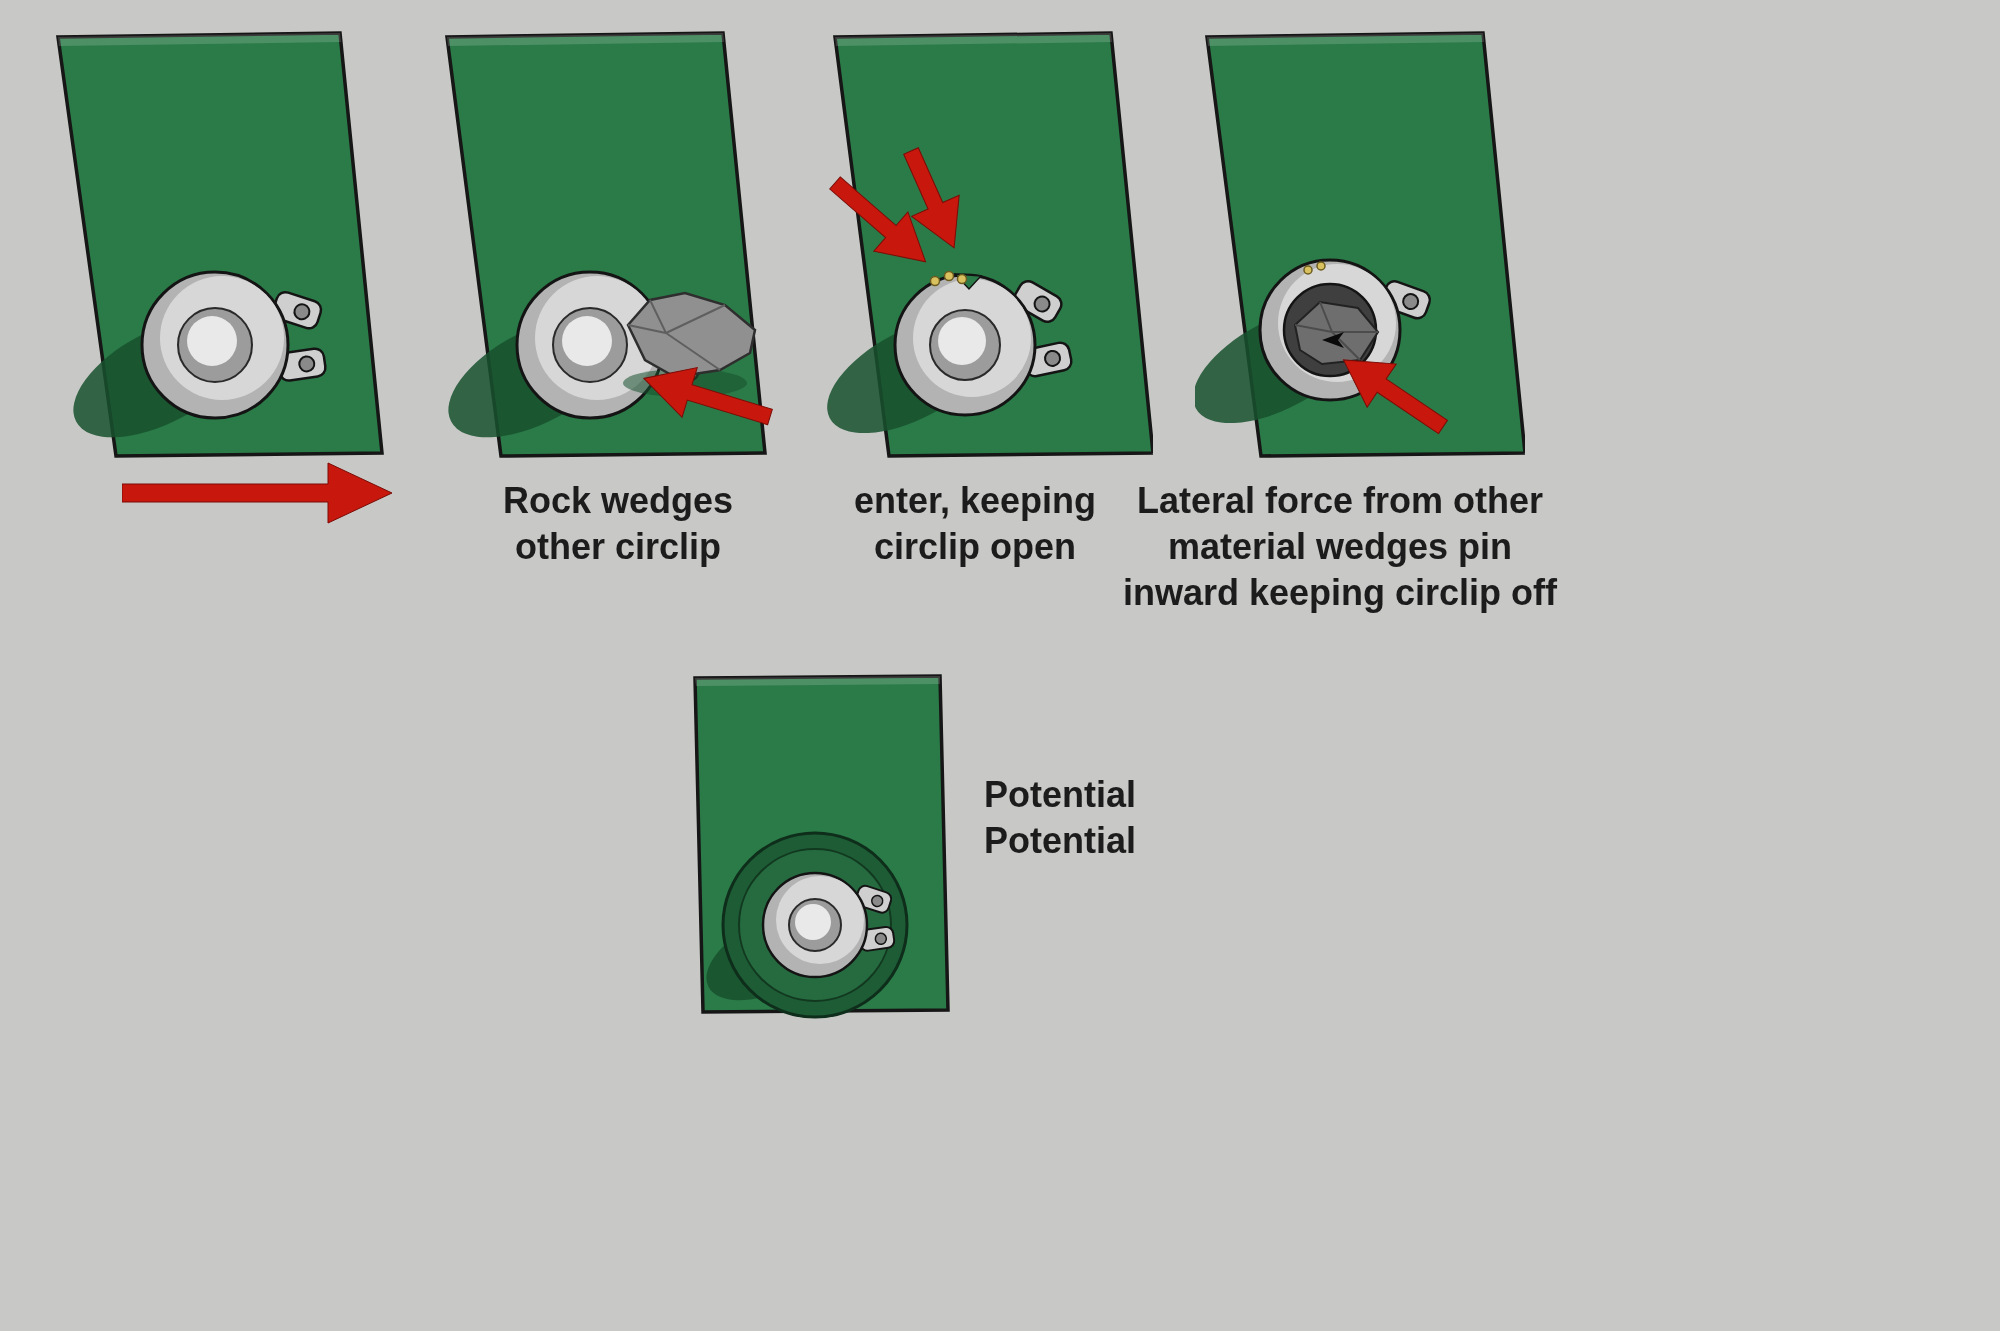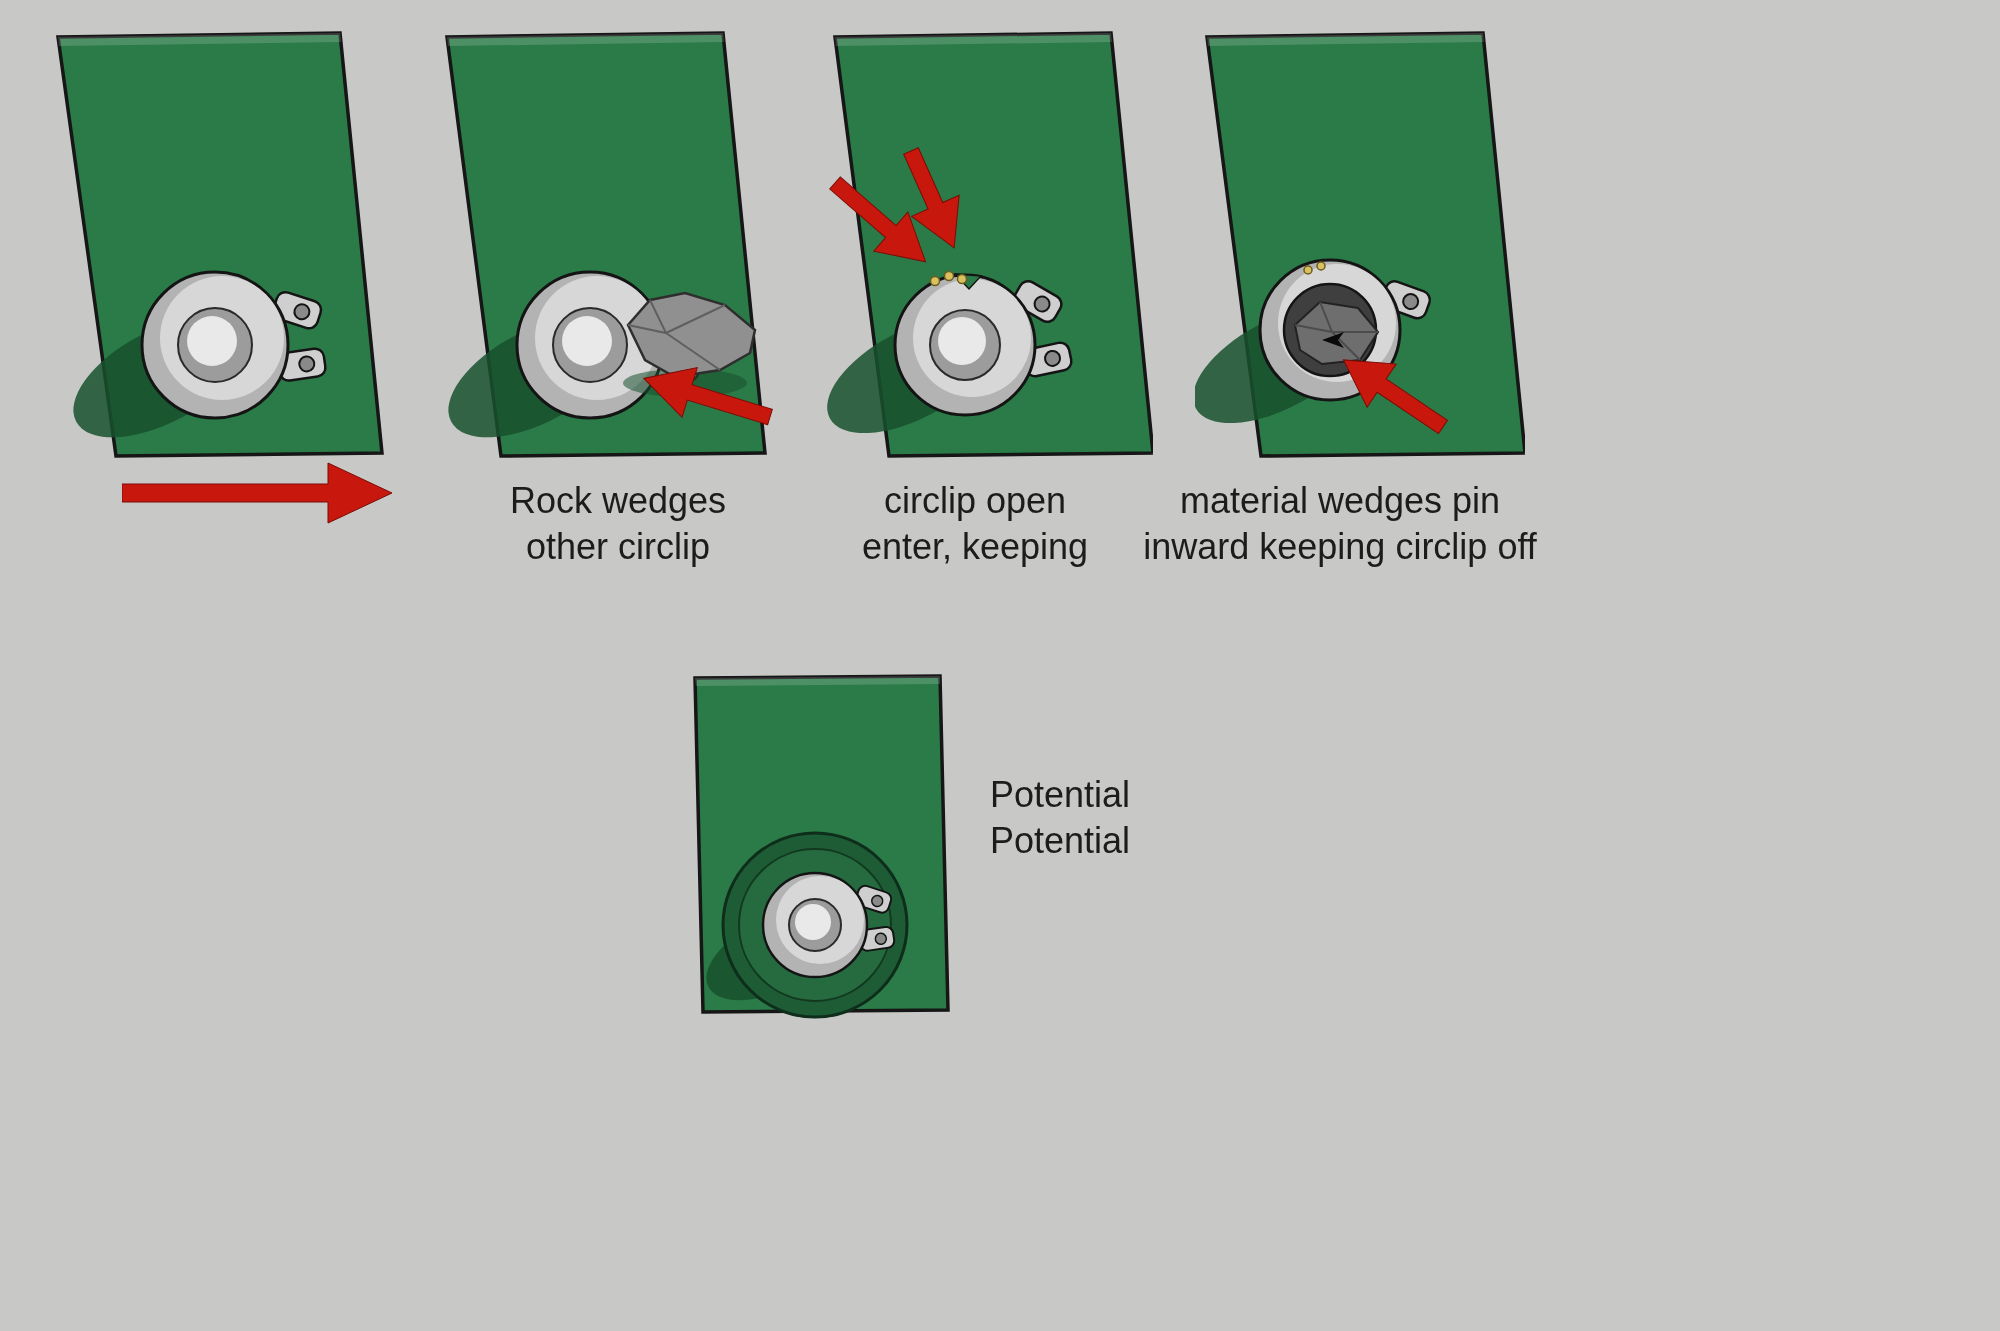--- a/index.html
+++ b/index.html
@@ -1,19 +1,19 @@
 <!DOCTYPE html>
 <html><head>
 <meta charset="utf-8">
 <style>
   html,body{margin:0;padding:0;}
   body{background:#c8c8c6;font-family:"Liberation Sans", sans-serif;}
   #canvas{position:relative;width:2000px;height:1331px;background:#c8c8c6;overflow:hidden;}
   .panel-svg{position:absolute;}
-  .caption{position:absolute;color:#1c1c1c;font-size:36px;line-height:46px;text-align:center;font-weight:400;}
+  .caption{position:absolute;color:#1c1c1c;font-size:36px;line-height:46px;text-align:center;font-weight:700;}
   .cap-line{white-space:nowrap;}
   svg{display:block;}
 </style>
 </head>
 <body>
 
 <div id="canvas">
 
   <svg class="panel-svg" style="left:40px;top:25px" width="370" height="445" viewBox="0 0 370 445">
     <polygon points="18,12 300,8 342,428 76,431" stroke="#161616" stroke-width="3.5" fill="#2b7b48"></polygon>
@@ -87,22 +87,22 @@
       <circle cx="-3" cy="-66" r="4.5" stroke="#6b5b1f" stroke-width="1.5" fill="#d9c15f"></circle>
     </g>
     <g transform="translate(12,158) rotate(41)">
       <path d="M0,-8 L74,-8 L74,-26 L120,0 L74,26 L74,8 L0,8 Z" stroke="#7a0c06" stroke-width="1" fill="#c8170d"></path>
     </g>
     <g transform="translate(88,126) rotate(66)">
       <path d="M0,-8 L60,-8 L60,-26 L106,0 L60,26 L60,8 L0,8 Z" stroke="#7a0c06" stroke-width="1" fill="#c8170d"></path>
     </g>
   </svg>
   <div class="caption" style="left:795px;top:478px;width:360px">
+    <div class="cap-line">enter, keeping</div>
     <div class="cap-line">circlip open</div>
-    <div class="cap-line">enter, keeping</div>
   </div>
 
   <svg class="panel-svg" style="left:1195px;top:25px" width="330" height="445" viewBox="0 0 330 445">
     <polygon points="12,12 288,8 330,428 66,431" stroke="#161616" stroke-width="3.5" fill="#2b7b48"></polygon>
     <polygon points="12,12 288,8 289,17 13,21" fill="rgba(255,255,255,0.16)"></polygon>
     <ellipse cx="82" cy="340" rx="92" ry="44" transform="rotate(-28 82 340)" opacity="0.85" fill="#18512e"></ellipse>
     <g transform="translate(135,305)">
       <g transform="translate(60,-36) rotate(20)">
         <rect x="-6" y="-14" width="46" height="28" rx="9" fill="#cfcfcf" stroke="#141414" stroke-width="2.5"></rect>
         <circle cx="22" cy="0" r="7.5" fill="#8a8a8a" stroke="#141414" stroke-width="2"></circle>
@@ -114,20 +114,21 @@
       <path d="M-10,-28 L2,2 L-35,-5 M2,2 L30,30 M2,2 L48,2" fill="none" stroke="#4c4c4c" stroke-width="2"></path>
       <path d="M14,2 L-8,10 L14,18 L8,10 Z" fill="#0a0a0a"></path>
       <circle cx="-22" cy="-60" r="4" stroke="#6b5b1f" stroke-width="1.5" fill="#d9c15f"></circle>
       <circle cx="-9" cy="-64" r="4" stroke="#6b5b1f" stroke-width="1.5" fill="#d9c15f"></circle>
     </g>
     <g transform="translate(248,402) rotate(214)">
       <path d="M0,-8 L74,-8 L74,-26 L120,0 L74,26 L74,8 L0,8 Z" stroke="#7a0c06" stroke-width="1" fill="#c8170d"></path>
     </g>
   </svg>
   <div class="caption" style="left:1120px;top:478px;width:440px">
+    <div class="cap-line">Lateral force from other</div>
     <div class="cap-line">material wedges pin</div>
     <div class="cap-line">inward keeping circlip off</div>
   </div>
 
   <svg class="panel-svg" style="left:685px;top:670px" width="280" height="350" viewBox="0 0 280 350">
     <polygon points="10,8 255,6 263,340 18,342" stroke="#161616" stroke-width="3.5" fill="#2b7b48"></polygon>
     <polygon points="10,8 255,6 255,14 11,16" fill="rgba(255,255,255,0.16)"></polygon>
     <ellipse cx="88" cy="285" rx="72" ry="36" transform="rotate(-26 88 285)" opacity="0.85" fill="#18512e"></ellipse>
     <circle cx="130" cy="255" r="92" stroke="#0e2e1b" stroke-width="3" fill="#1d5c35"></circle>
     <circle cx="130" cy="255" r="76" stroke="#123920" stroke-width="2" fill="#256b3f"></circle>

